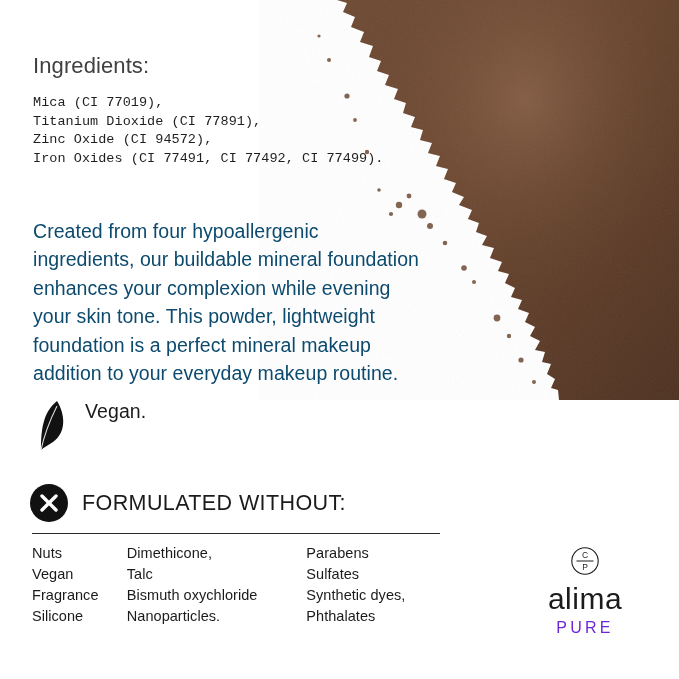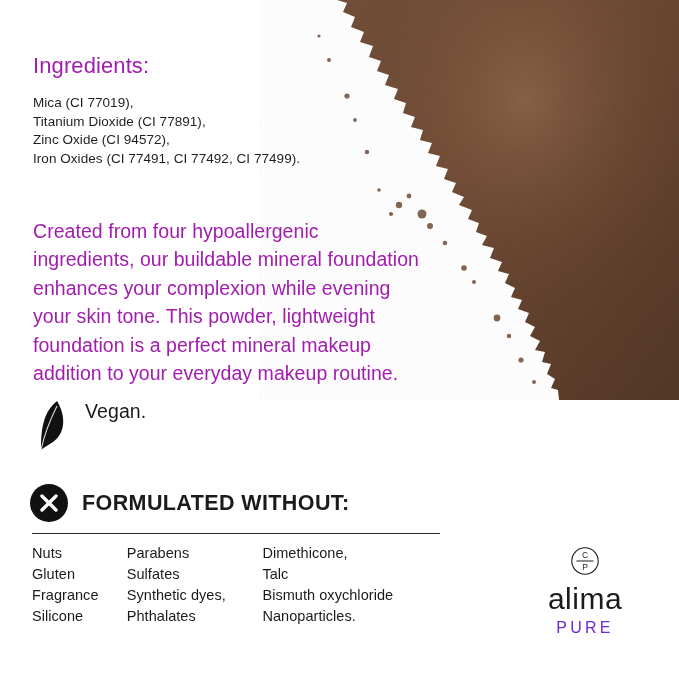--- a/index.html
+++ b/index.html
@@ -32,41 +32,41 @@
   .ingredients {
     position: absolute;
     left: 33px;
     top: 54px;
     width: 360px;
   }
   .ingredients-title {
     font-size: 22px;
     font-weight: 400;
     letter-spacing: .1px;
-    color: #a21caf;
+    color: #404040;
     margin: 0 0 16px 0;
     line-height: 1.1;
   }
   .ingredients-list {
     font-size: 13.5px;
     line-height: 18.5px;
     color: #1f1f1f;
     letter-spacing: .05px;
   }
-  .ingredients-list div { white-space: nowrap; }
+  .ingredients-list div { white-space: nowrap; font-family: Liberation Mono, monospace; }
 
   
   .description {
     position: absolute;
     left: 33px;
     top: 197px;
     width: 392px;
     font-size: 19.5px;
     line-height: 28.5px;
-    color: #a21caf;
+    color: #0c4a6e;
     letter-spacing: .05px;
   }
 
   
   .badges {
     position: absolute;
     left: 33px;
     top: 398px;
     width: 520px;
     height: 62px;
@@ -91,21 +91,20 @@
   .formulated {
     position: absolute;
     left: 30px;
     top: 482px;
     width: 412px;
   }
   .formulated-head {
     display: flex;
     align-items: center;
     height: 42px;
-    font-weight: bold;
   }
   .formulated-title {
     font-size: 21.5px;
     letter-spacing: .4px;
     color: #1b1b1b;
     margin-left: 14px;
     white-space: nowrap;
   }
   .rule {
     border: none;
@@ -253,35 +252,35 @@
     <svg width="38" height="38" viewBox="0 0 38 38">
       <circle cx="19" cy="19" r="19" fill="#111111"></circle>
       <path d="M12 12 L26 26 M26 12 L12 26" stroke="#ffffff" stroke-width="3.4" stroke-linecap="round"></path>
     </svg>
     <span class="formulated-title">FORMULATED WITHOUT:</span>
   </div>
   <hr class="rule">
   <div class="excl-cols">
     <div class="excl-col c1">
       <div>Nuts</div>
-      <div>Gluten</div>
+      <div>Vegan</div>
       <div>Fragrance</div>
       <div>Silicone</div>
+    </div>
+    <div class="excl-col c3">
+      <div>Dimethicone,</div>
+      <div>Talc</div>
+      <div>Bismuth oxychloride</div>
+      <div>Nanoparticles.</div>
     </div>
     <div class="excl-col c2">
       <div>Parabens</div>
       <div>Sulfates</div>
       <div>Synthetic dyes,</div>
       <div>Phthalates</div>
-    </div>
-    <div class="excl-col c3">
-      <div>Dimethicone,</div>
-      <div>Talc</div>
-      <div>Bismuth oxychloride</div>
-      <div>Nanoparticles.</div>
     </div>
   </div>
 </div>
 
 <div class="brand">
   <svg class="brand-mark" width="30" height="30" viewBox="0 0 30 30">
     <circle cx="15" cy="15" r="13.2" fill="none" stroke="#1b1b1b" stroke-width="1.1"></circle>
     <line x1="6.5" y1="15" x2="23.5" y2="15" stroke="#1b1b1b" stroke-width="1"></line>
     <text x="15" y="12.4" text-anchor="middle" font-family="Liberation Sans, sans-serif" font-size="8.5" fill="#1b1b1b">C</text>
     <text x="15" y="24" text-anchor="middle" font-family="Liberation Sans, sans-serif" font-size="8.5" fill="#1b1b1b">P</text>

